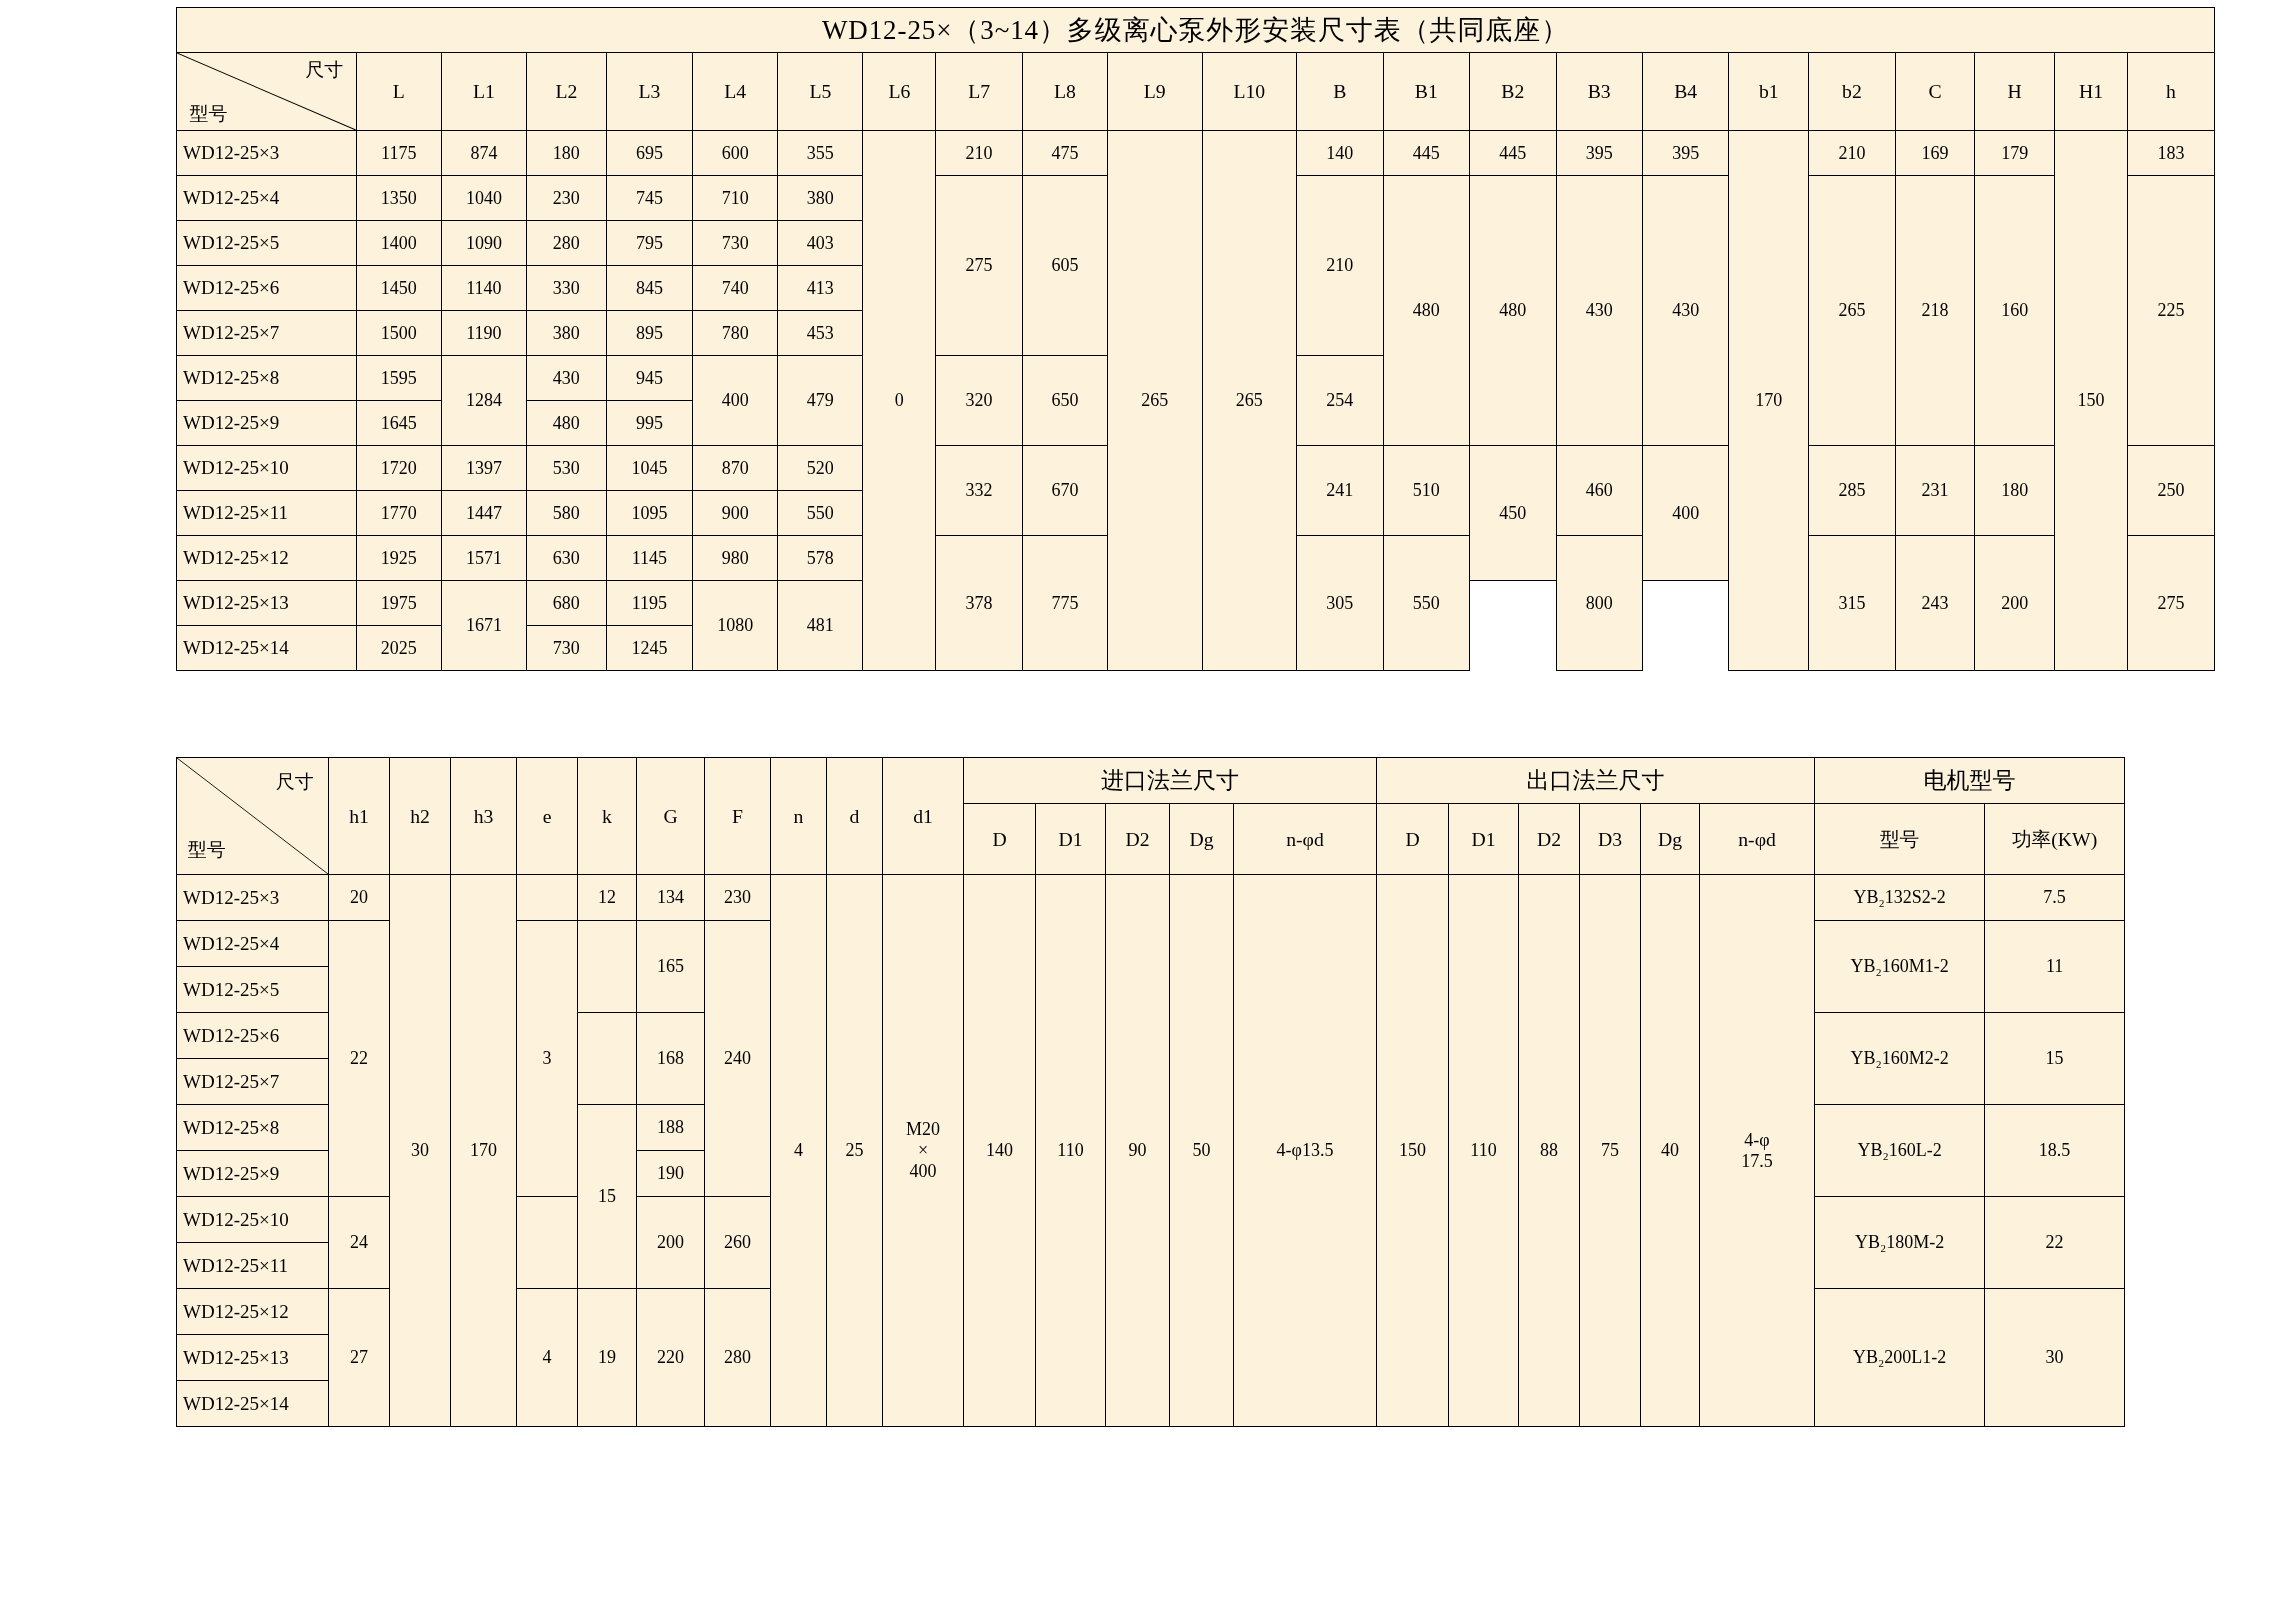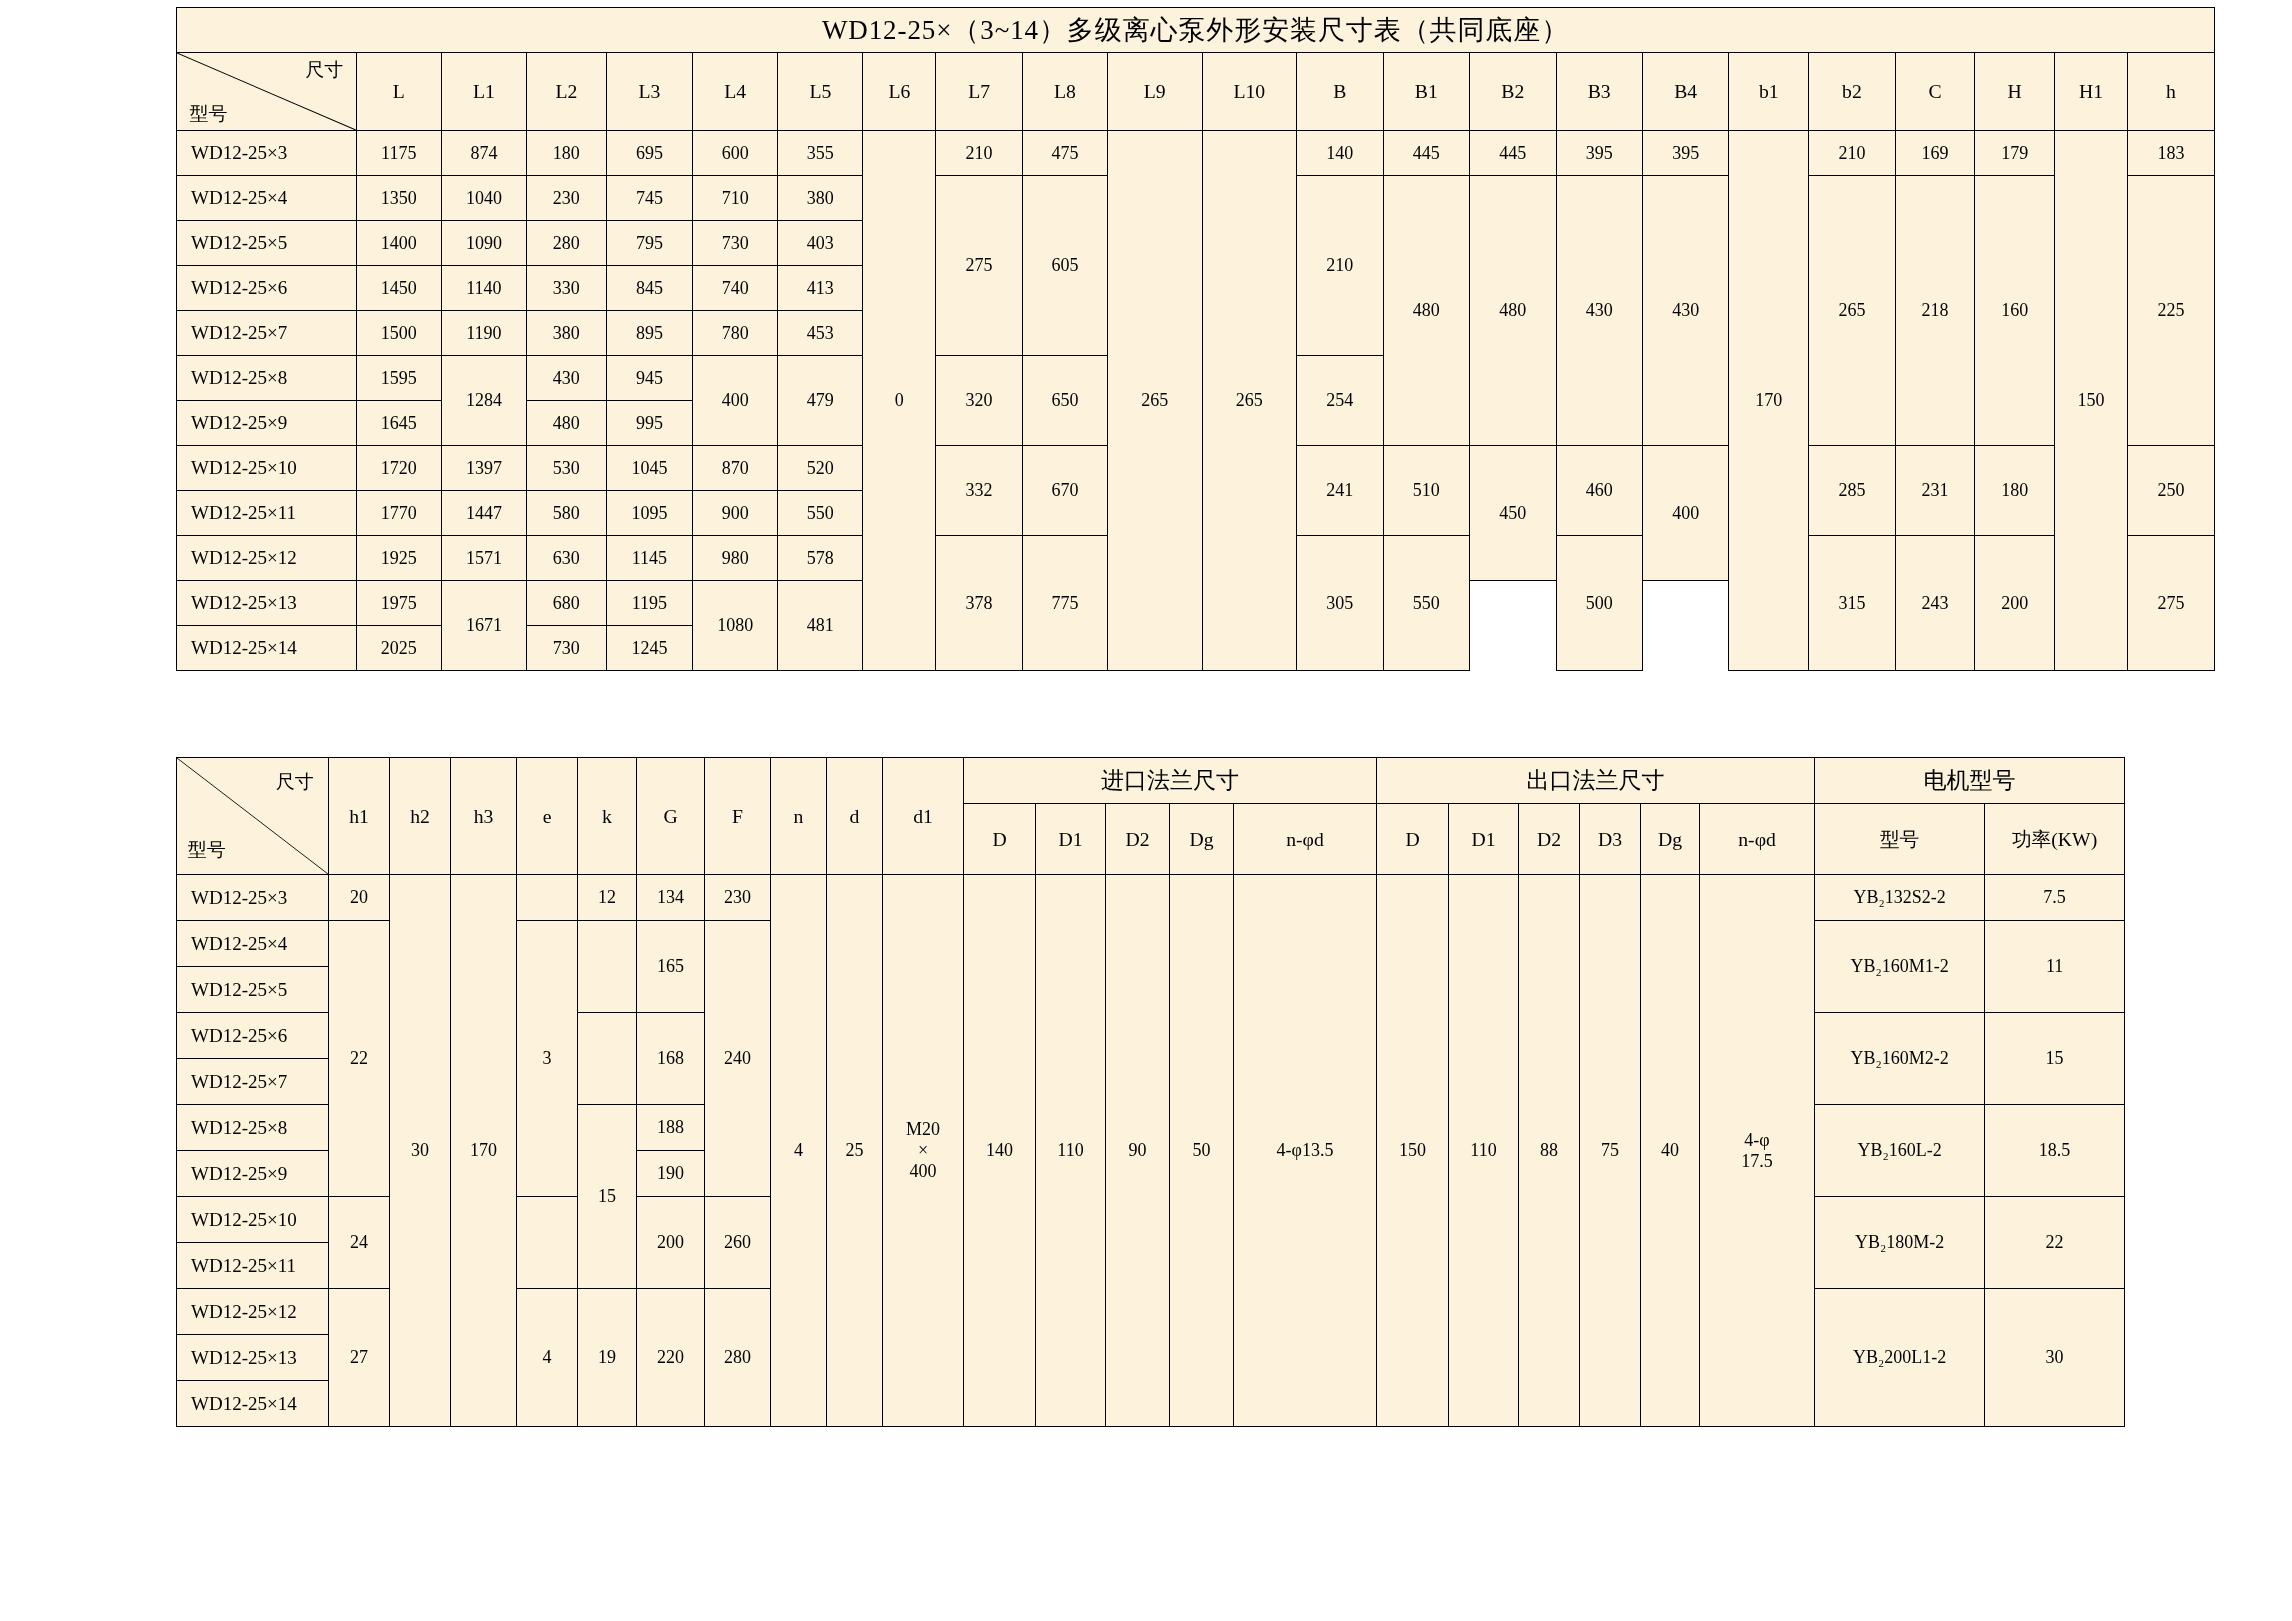--- a/index.html
+++ b/index.html
@@ -76,21 +76,21 @@
     font-size: 19px;
   }
   .corner-inner .slash {
     position: absolute;
     left: 0; top: 0;
     width: 100%; height: 100%;
   }
   .model-cell {
     font-size: 19px;
     text-align: left;
-    padding-left: 14px;
+    padding-left: 6px;
   }
   
   #table2-wrap {
     position: absolute;
     left: 176px;
     top: 757px;
     width: 1948px;
   }
   #table2 {
     width: 1948px;
@@ -326,21 +326,21 @@
         <td>1925</td>
         <td>1571</td>
         <td>630</td>
         <td>1145</td>
         <td>980</td>
         <td>578</td>
         <td rowspan="3">378</td>
         <td rowspan="3">775</td>
         <td rowspan="3">305</td>
         <td rowspan="3">550</td>
-        <td rowspan="3">500</td>
+        <td rowspan="3">800</td>
         <td rowspan="3">315</td>
         <td rowspan="3">243</td>
         <td rowspan="3">200</td>
         <td rowspan="3">275</td>
       </tr>
 
       <tr>
         <td class="model-cell">WD12-25×13</td>
         <td>1975</td>
         <td rowspan="2">1671</td>

